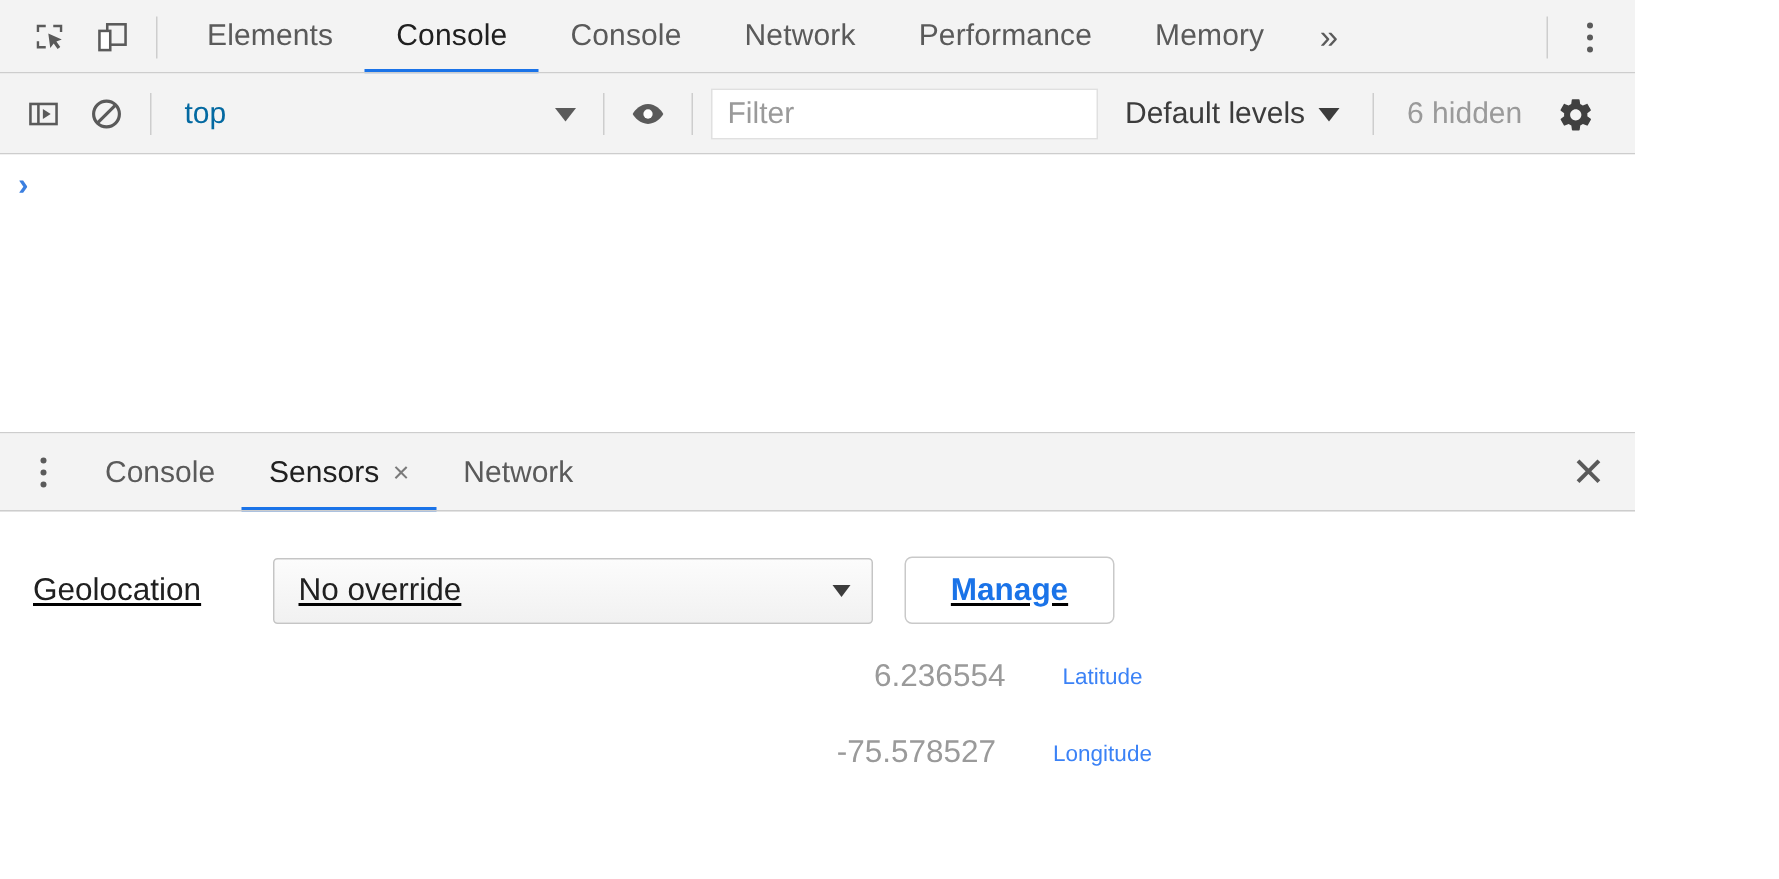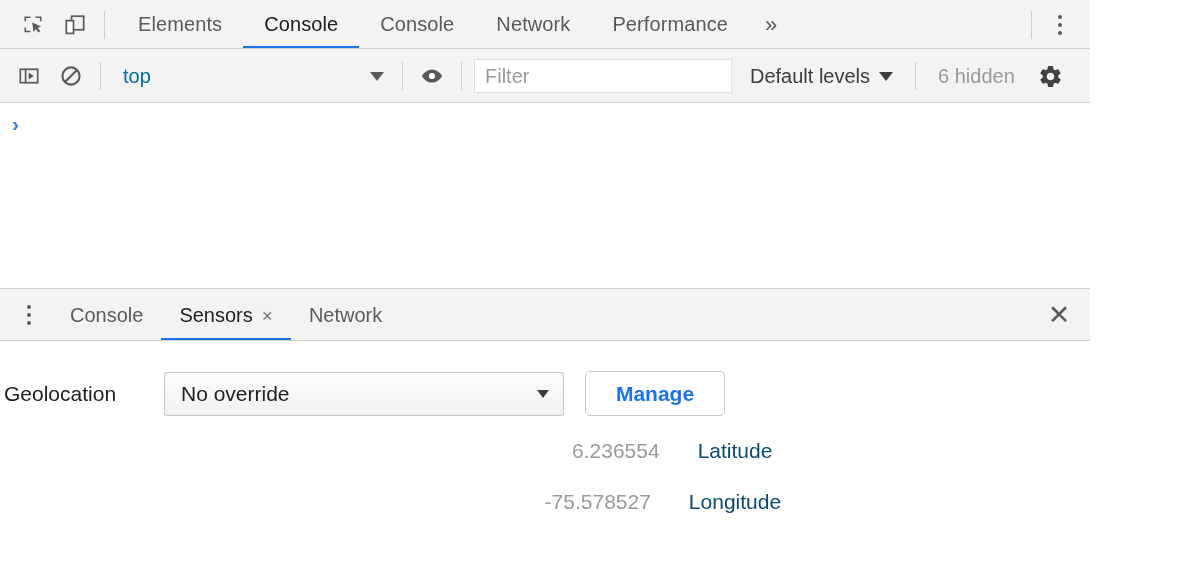--- a/index.html
+++ b/index.html
@@ -205,21 +205,22 @@
 
   
   .sensors-panel {
     flex: 1 1 auto;
     background: #ffffff;
     padding: 30px 0 0 0;
     overflow: hidden;
   }
   .geo-row {
     display: flex; align-items: center;
-    padding-left: 4px;
+    padding-left: 22px;
+    text-decoration: underline;
   }
   .geo-label {
     font-size: 21px; color: #202020;
     width: 160px;
   }
   .geo-select {
     width: 400px; height: 44px;
     border: 1px solid #c5c5c5;
     border-radius: 3px;
     background: linear-gradient(#fcfcfc, #f1f1f1);
@@ -254,21 +255,21 @@
     padding-left: 182px;
     justify-content: center;
   }
   .coord-row.second { margin-top: 27px; }
   .coord-value {
     width: 160px; text-align: right;
     font-size: 21px; color: #9a9a9a;
   }
   .coord-label {
     margin-left: 38px;
-    font-size: 21px; color: #0c4a6e;
+    font-size: 15px; color: #3b82f6;
   }
   svg { display: block; }
 </style>
 </head>
 <body>
 
 <div class="devtools">
 
   <div class="main-tabbar">
 
@@ -297,20 +298,23 @@
       </div>
       <div class="mtab">
         <span>Console</span>
       </div>
       <div class="mtab">
         <span>Network</span>
       </div>
       <div class="mtab">
         <span>Performance</span>
       </div>
+      <div class="mtab">
+        <span>Memory</span>
+      </div>
       <div class="mtab more">
         <span>»</span>
       </div>
     </div>
 
     <div class="main-right">
       <div class="vsep"></div>
       <div class="kebab" title="Customize and control DevTools">
         <i></i>
           <i></i>

